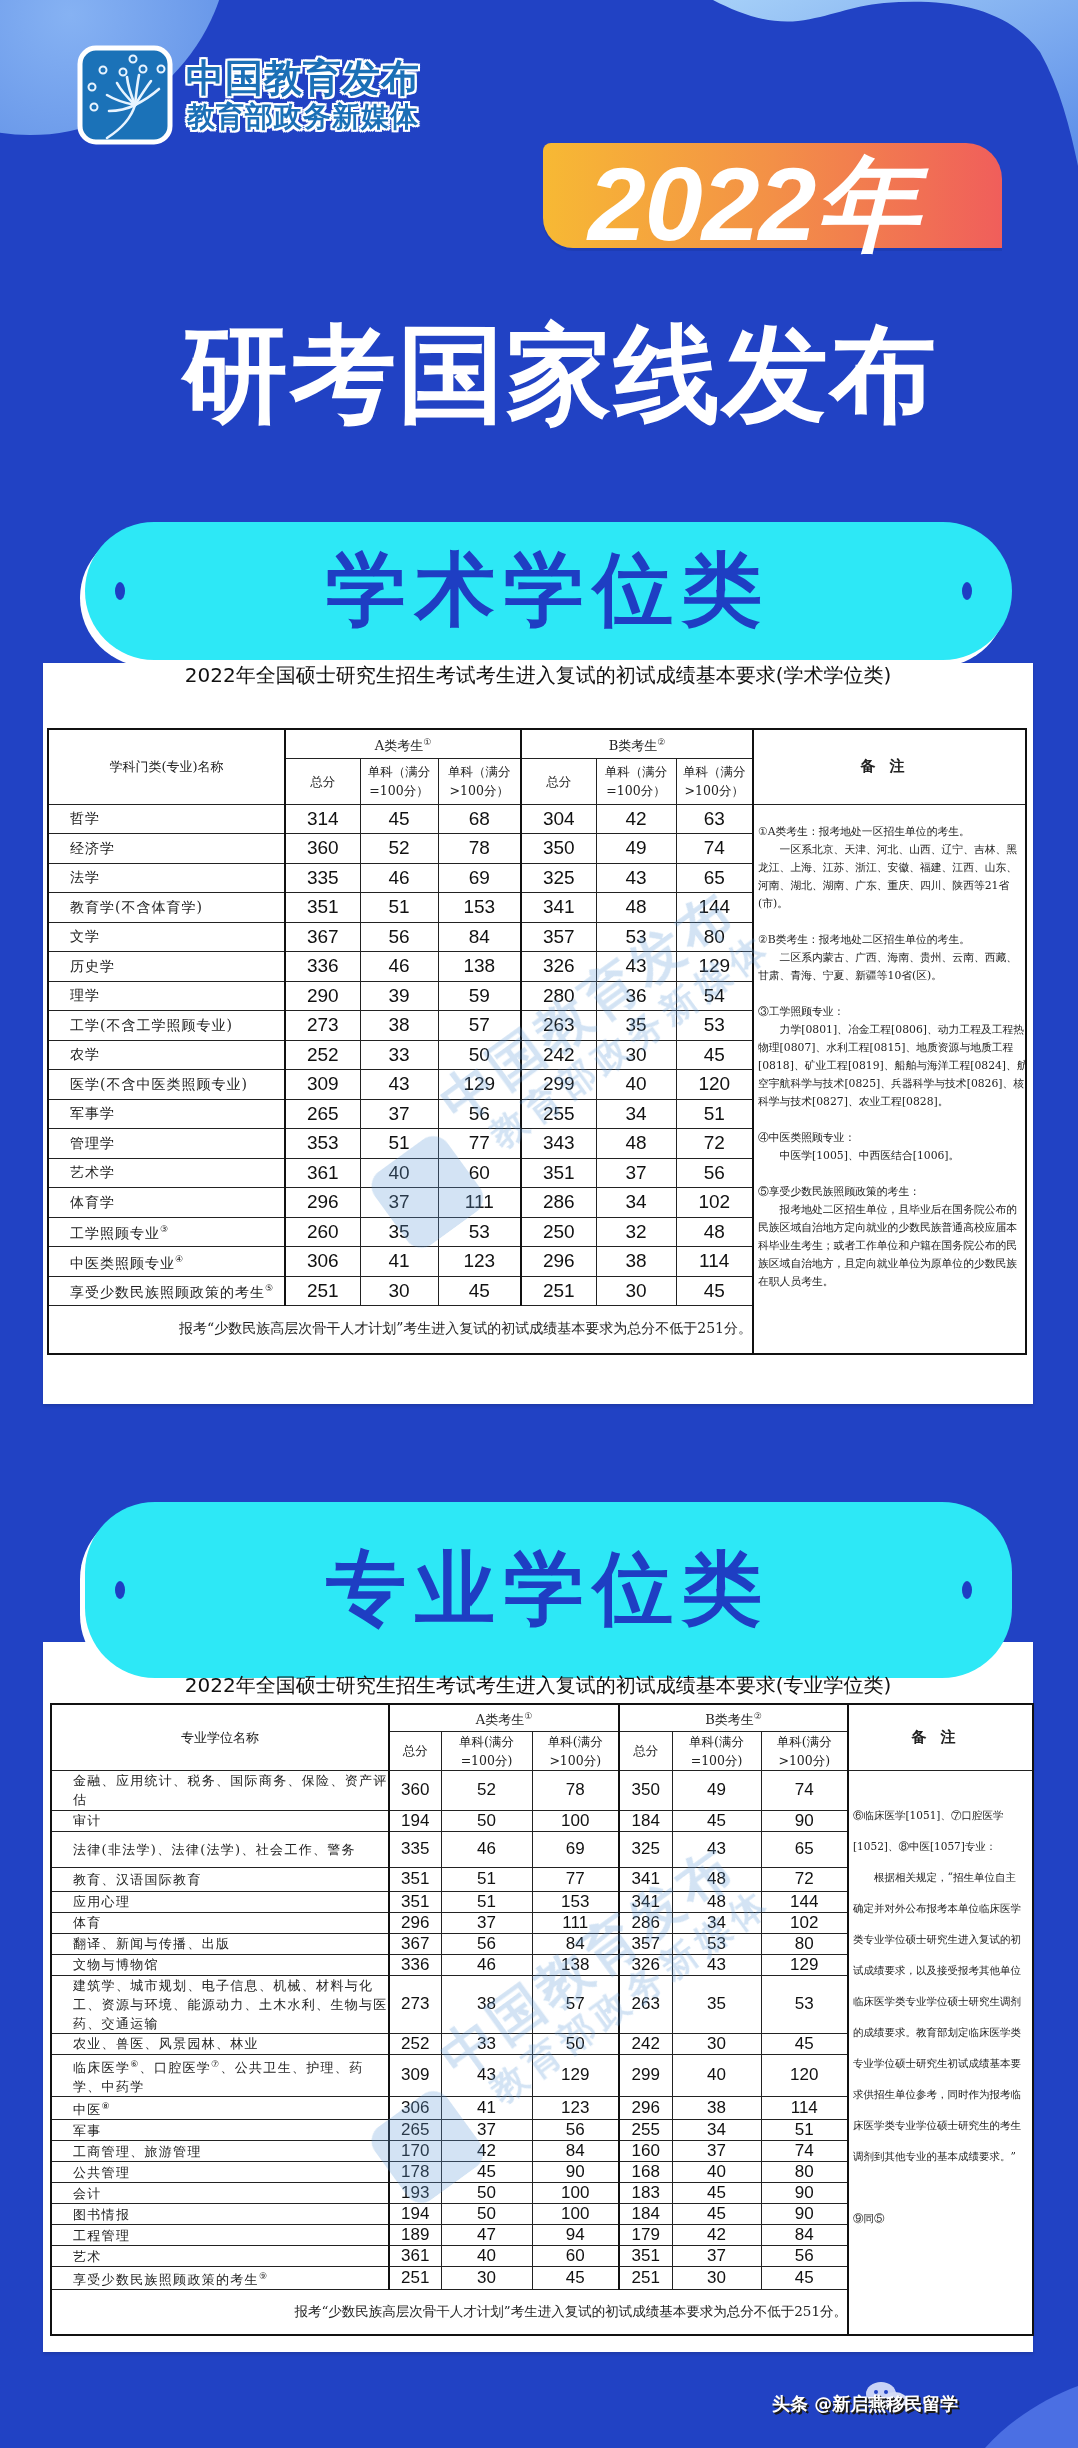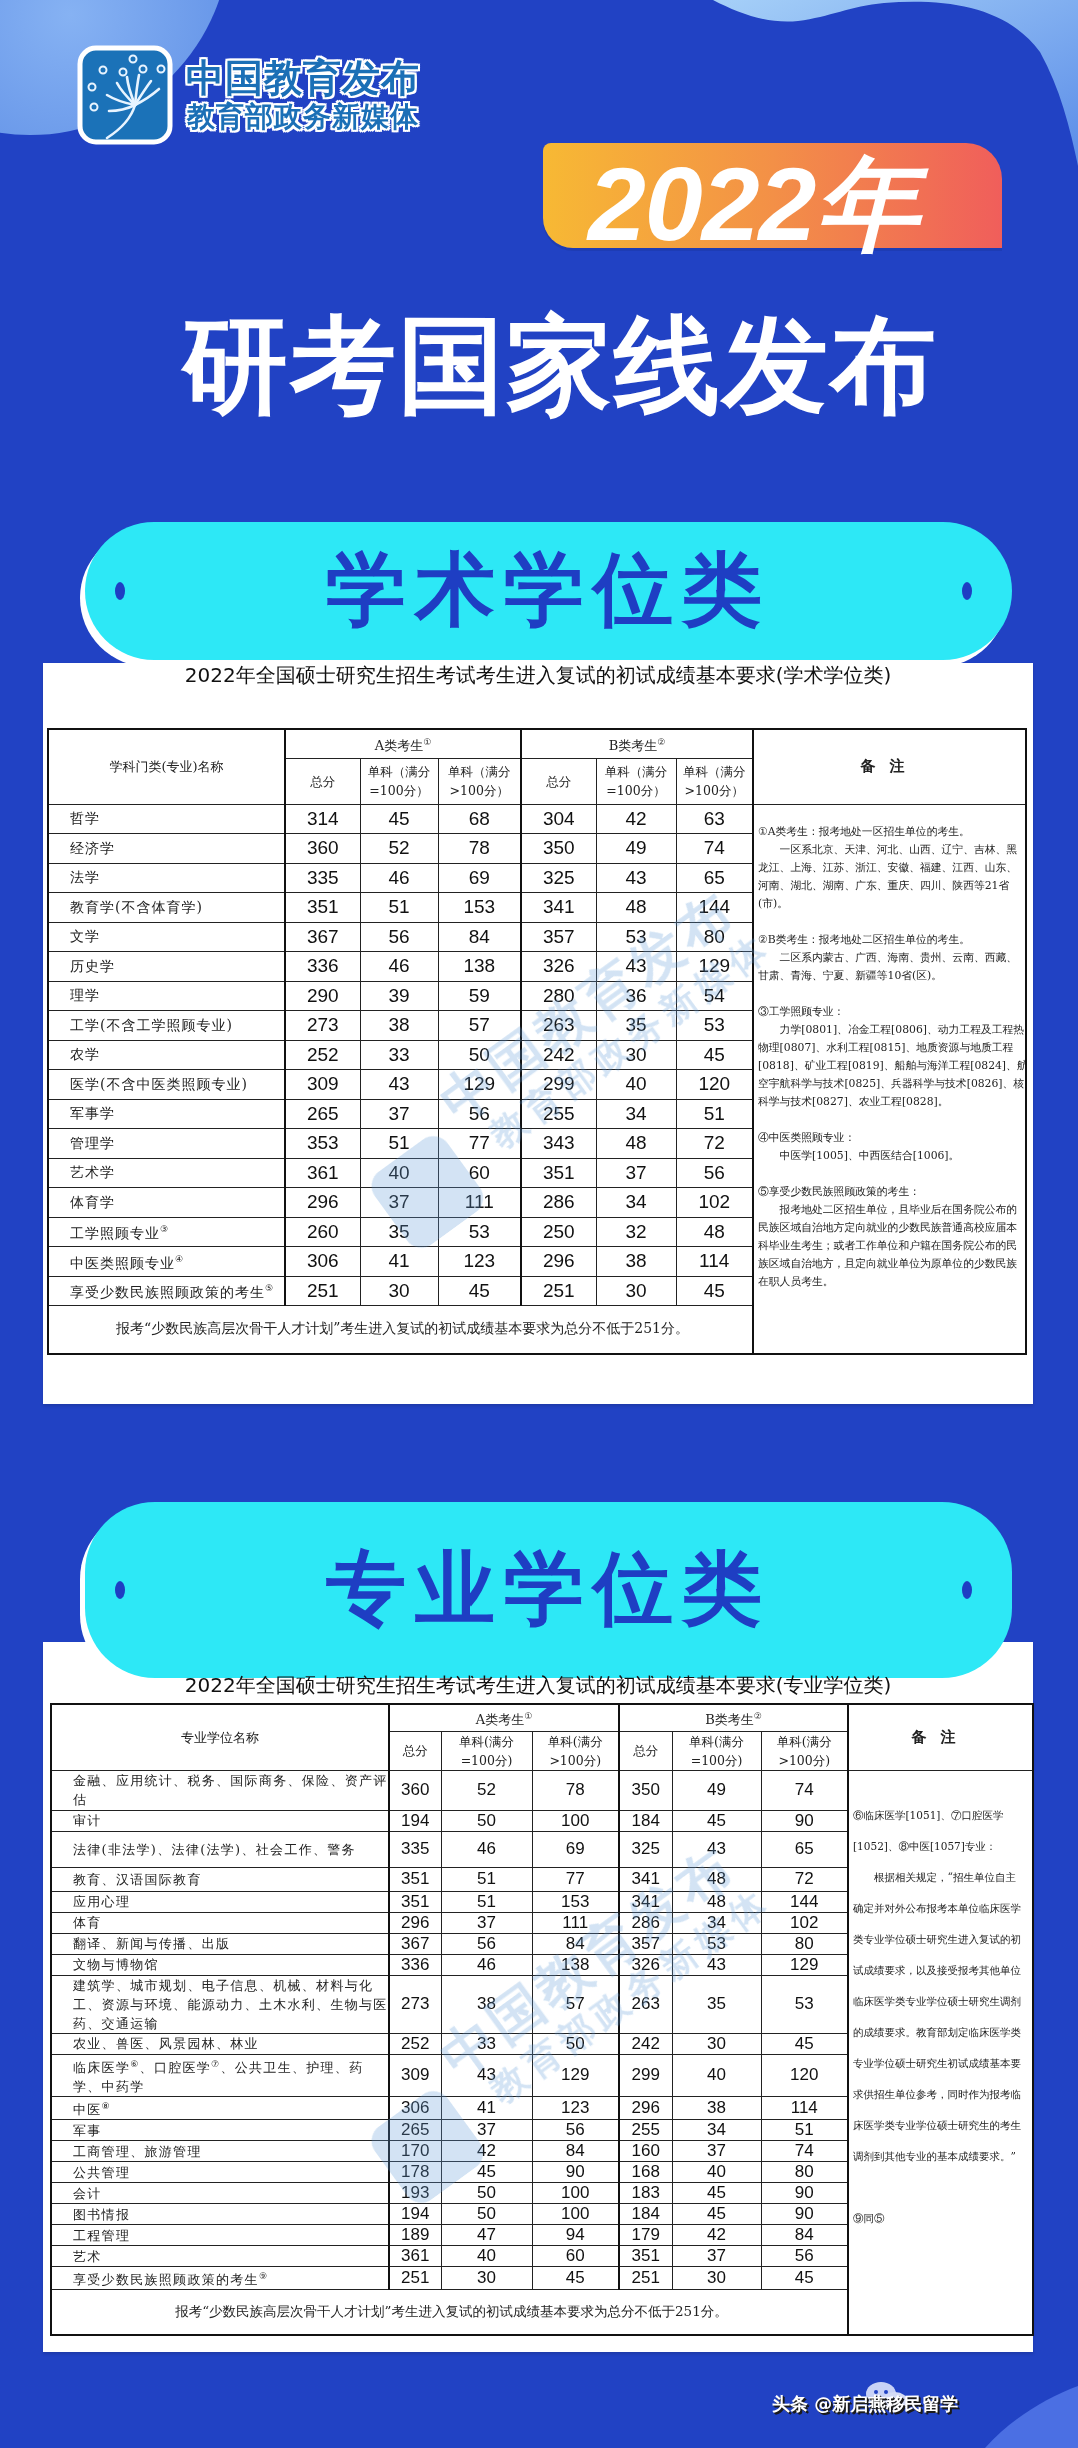--- a/index.html
+++ b/index.html
@@ -17,21 +17,21 @@
   .logo-sub{left:187px;top:101px;font-size:28px;font-weight:bold;color:#1b6fb6;letter-spacing:1px;line-height:32px;
     text-shadow:2px 0 0 #fff,-2px 0 0 #fff,0 2px 0 #fff,0 -2px 0 #fff,2px 2px 0 #fff,-2px -2px 0 #fff,2px -2px 0 #fff,-2px 2px 0 #fff;
     font-family:"DejaVu Sans",sans-serif;}
   
   .year-badge{left:543px;top:143px;width:459px;height:105px;border-radius:8px 36px 0 30px;
     background:linear-gradient(90deg,#f7b934 0%,#f39047 50%,#f05e5b 100%);box-shadow:0 3px 0 rgba(0,0,0,.08);}
   .year-text{left:588px;top:145px;height:105px;line-height:118px;font-size:104px;font-weight:bold;font-style:italic;color:#fff;
     font-family:"Liberation Sans",sans-serif;letter-spacing:-1px;}
   
   .main-title{left:150px;top:312px;width:820px;text-align:center;font-size:106px;line-height:124px;font-weight:900;color:#fff;letter-spacing:2px;
-    font-family:Liberation Mono, monospace;}
+    font-family:Liberation Sans, sans-serif;}
   
   .banner{left:85px;width:927px;border-radius:70px;background:#2de8f6;box-shadow:-5px 7px 0 #ffffff;}
   .banner1{top:522px;height:138px;}
   .banner2{top:1502px;height:176px;}
   .banner-text{position:absolute;left:0;right:0;top:0;bottom:0;display:flex;align-items:center;justify-content:center;
     font-size:80px;font-weight:900;color:#1e3ec3;letter-spacing:9px;font-family:"DejaVu Sans",sans-serif;}
   .banner-dot{position:absolute;top:50%;margin-top:-9px;width:10px;height:18px;border-radius:50%;background:#1e3ec3;}
   .dot-l{left:30px;} .dot-r{right:40px;}
   
   .panel{left:43px;width:990px;background:#fff;box-shadow:0 2px 3px rgba(0,0,0,.15);}
@@ -45,21 +45,21 @@
   .score .thick-l{border-left:2px solid #111;}
   .score .hdr{font-family:"DejaVu Serif",serif;font-weight:normal;font-size:12.5px;color:#222;text-align:center;line-height:19px;white-space:pre-line;}
   .score .grp{font-size:13px;}
   .score .grp sup{font-size:9px;}
   .score .remarks-hdr{font-size:15px;font-weight:bold;letter-spacing:14px;}
   .score .name-cell{text-align:left;padding-left:21px;font-family:"DejaVu Serif",serif;font-size:14px;letter-spacing:1px;color:#222;line-height:19px;}
   .score .name-cell sup{font-size:9px;}
   .score .num{text-align:center;font-family:"Liberation Sans",sans-serif;font-size:19px;color:#111;}
   .score .remarks{vertical-align:top;text-align:left;padding:18px 2px 0 4px;font-family:"DejaVu Serif",serif;font-size:10.8px;color:#222;}
   .score .remark-line{height:18px;line-height:18px;white-space:pre;}
-  .score .foot{text-align:center;padding-left:4px;font-family:"DejaVu Serif",serif;font-size:14px;color:#222;}
+  .score .foot{text-align:right;padding-left:4px;font-family:"DejaVu Serif",serif;font-size:14px;color:#222;}
   #t2 .name-cell{font-size:13px;letter-spacing:1.3px;line-height:19px;}
   #t2 .num{font-size:17px;}
   #t2 .remarks{padding-top:29px;font-size:10.5px;}
   #t2 .remark-line{height:31px;line-height:31px;}
   #t2 .foot{font-size:13.5px;}
   
   .tmark{opacity:.28;color:#5e9ad6;transform:rotate(-36deg);transform-origin:left top;pointer-events:none;}
   .tmark .tm-title{font-size:54px;font-weight:bold;letter-spacing:4px;line-height:60px;white-space:nowrap;}
   .tmark .tm-sub{font-size:36px;font-weight:bold;letter-spacing:6px;line-height:44px;white-space:nowrap;margin-left:20px;}
   .tm-icon{position:absolute;left:-110px;top:40px;width:90px;height:90px;border-radius:18px;background:#5e9ad6;}

